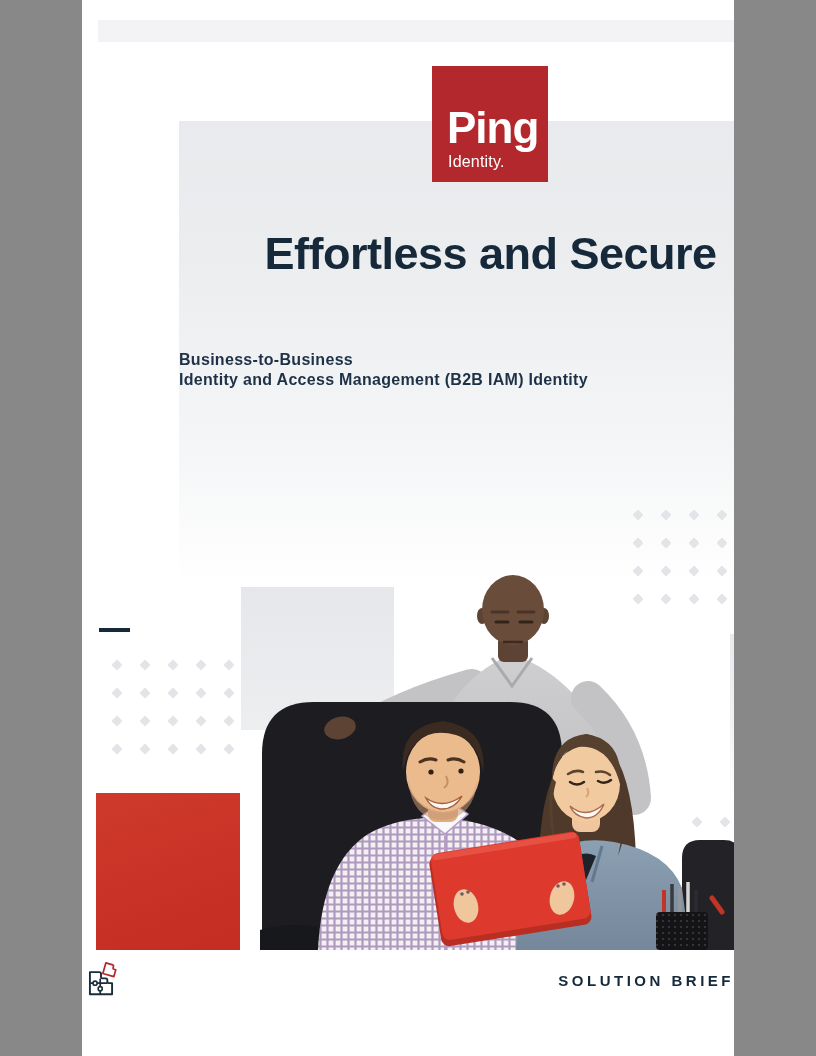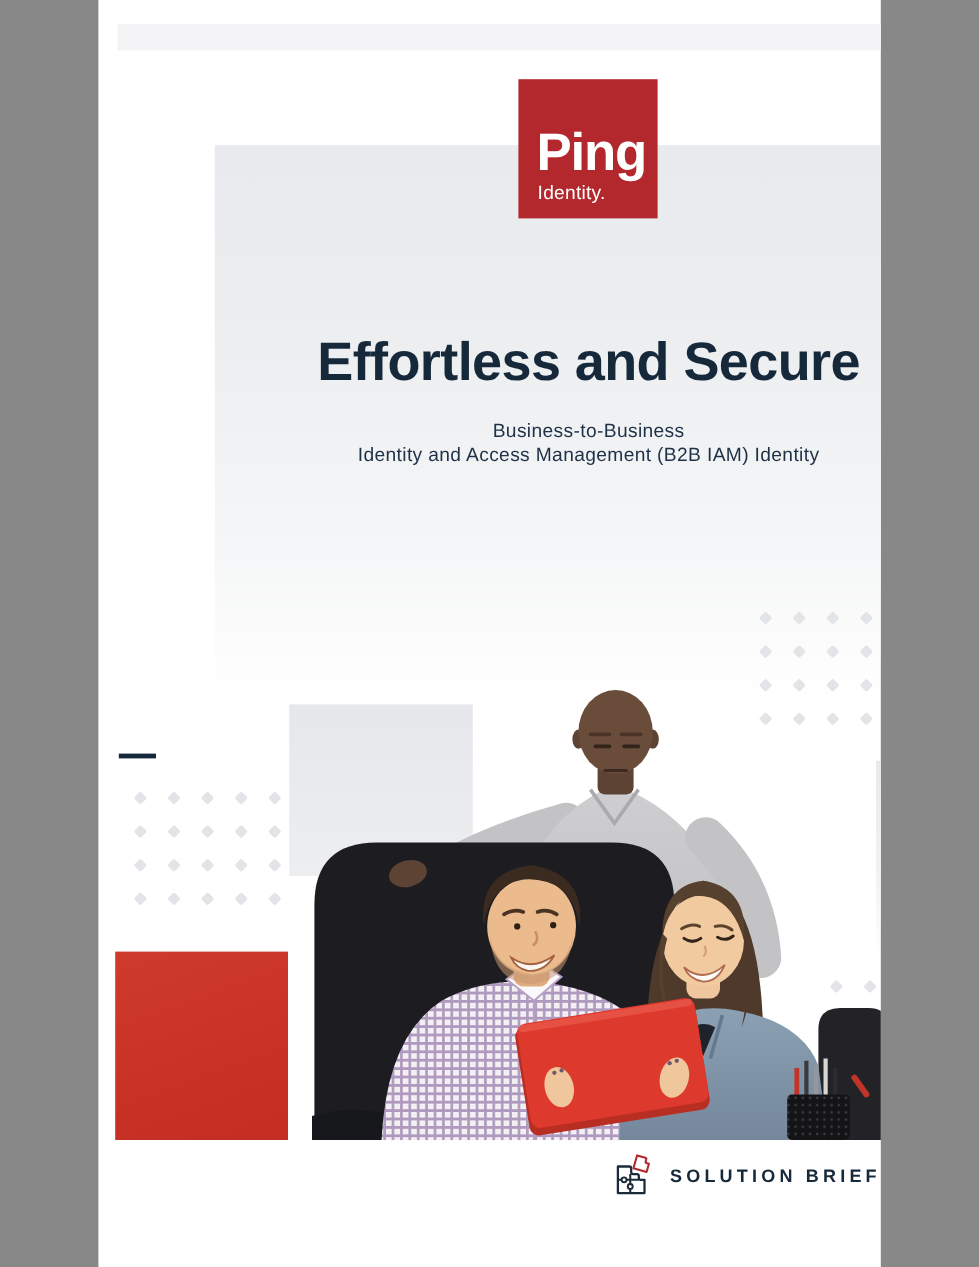--- a/index.html
+++ b/index.html
@@ -26,40 +26,40 @@
   .logo-word{
     position:absolute;left:15px;top:40px;color:#fff;font-size:44px;line-height:44px;
     font-weight:bold;letter-spacing:-1px;
   }
   .logo-sub{
     position:absolute;left:16px;top:88px;color:#fff;font-size:16px;line-height:16px;
     font-weight:normal;letter-spacing:.2px;
   }
   .title{
     position:absolute;left:97px;top:226px;width:623px;text-align:center;
-    color:var(--navy);font-size:45px;line-height:56px;font-weight:800;letter-spacing:-.5px;margin-top:48px;
+    color:var(--navy);font-size:45px;line-height:56px;font-weight:800;letter-spacing:-.5px;
   }
   .subtitle{
-    position:absolute;left:97px;top:350px;width:623px;text-align:center;
-    color:#1E3147;font-size:16px;line-height:20px;font-weight:normal;letter-spacing:.3px;
+    position:absolute;left:97px;top:350px;width:623px;text-align:left;
+    color:#1E3147;font-size:16px;line-height:20px;font-weight:bold;letter-spacing:.3px;
   }
   .dash{position:absolute;background:var(--navy);}
   .dash-left{left:17px;top:628px;width:31px;height:4px;}
   .dash-right{left:743px;top:674px;width:59px;height:5px;}
   .red-square{
     position:absolute;left:14px;top:793px;width:144px;height:157px;
     background:linear-gradient(160deg,#CE3A2C 0%,#C42D22 100%);
   }
   .diamond-grid{position:absolute;display:grid;}
   .diamond-cell{width:28px;height:28px;display:flex;align-items:center;justify-content:center;}
   .diamond{width:8px;height:8px;background:var(--diamond-gray);transform:rotate(45deg);border-radius:1.5px;}
   .photo{position:absolute;left:158px;top:558px;width:500px;height:392px;}
   .footer{
     position:absolute;left:0;right:0;top:960px;height:40px;
-    display:flex;align-items:center;justify-content:flex-end;gap:13px;
+    display:flex;align-items:center;justify-content:space-between;gap:13px;
   }
   .footer-label{
     color:var(--navy);font-size:15px;font-weight:bold;letter-spacing:3.5px;
   }
 </style>
 </head>
 <body>
 
 <div class="page" style="--brand-red: #B3282D; --bright-red: #DD392C; --navy: #16293B; --panel-gray: #EAEBEE; --diamond-gray: #E2E4E8;">
 

